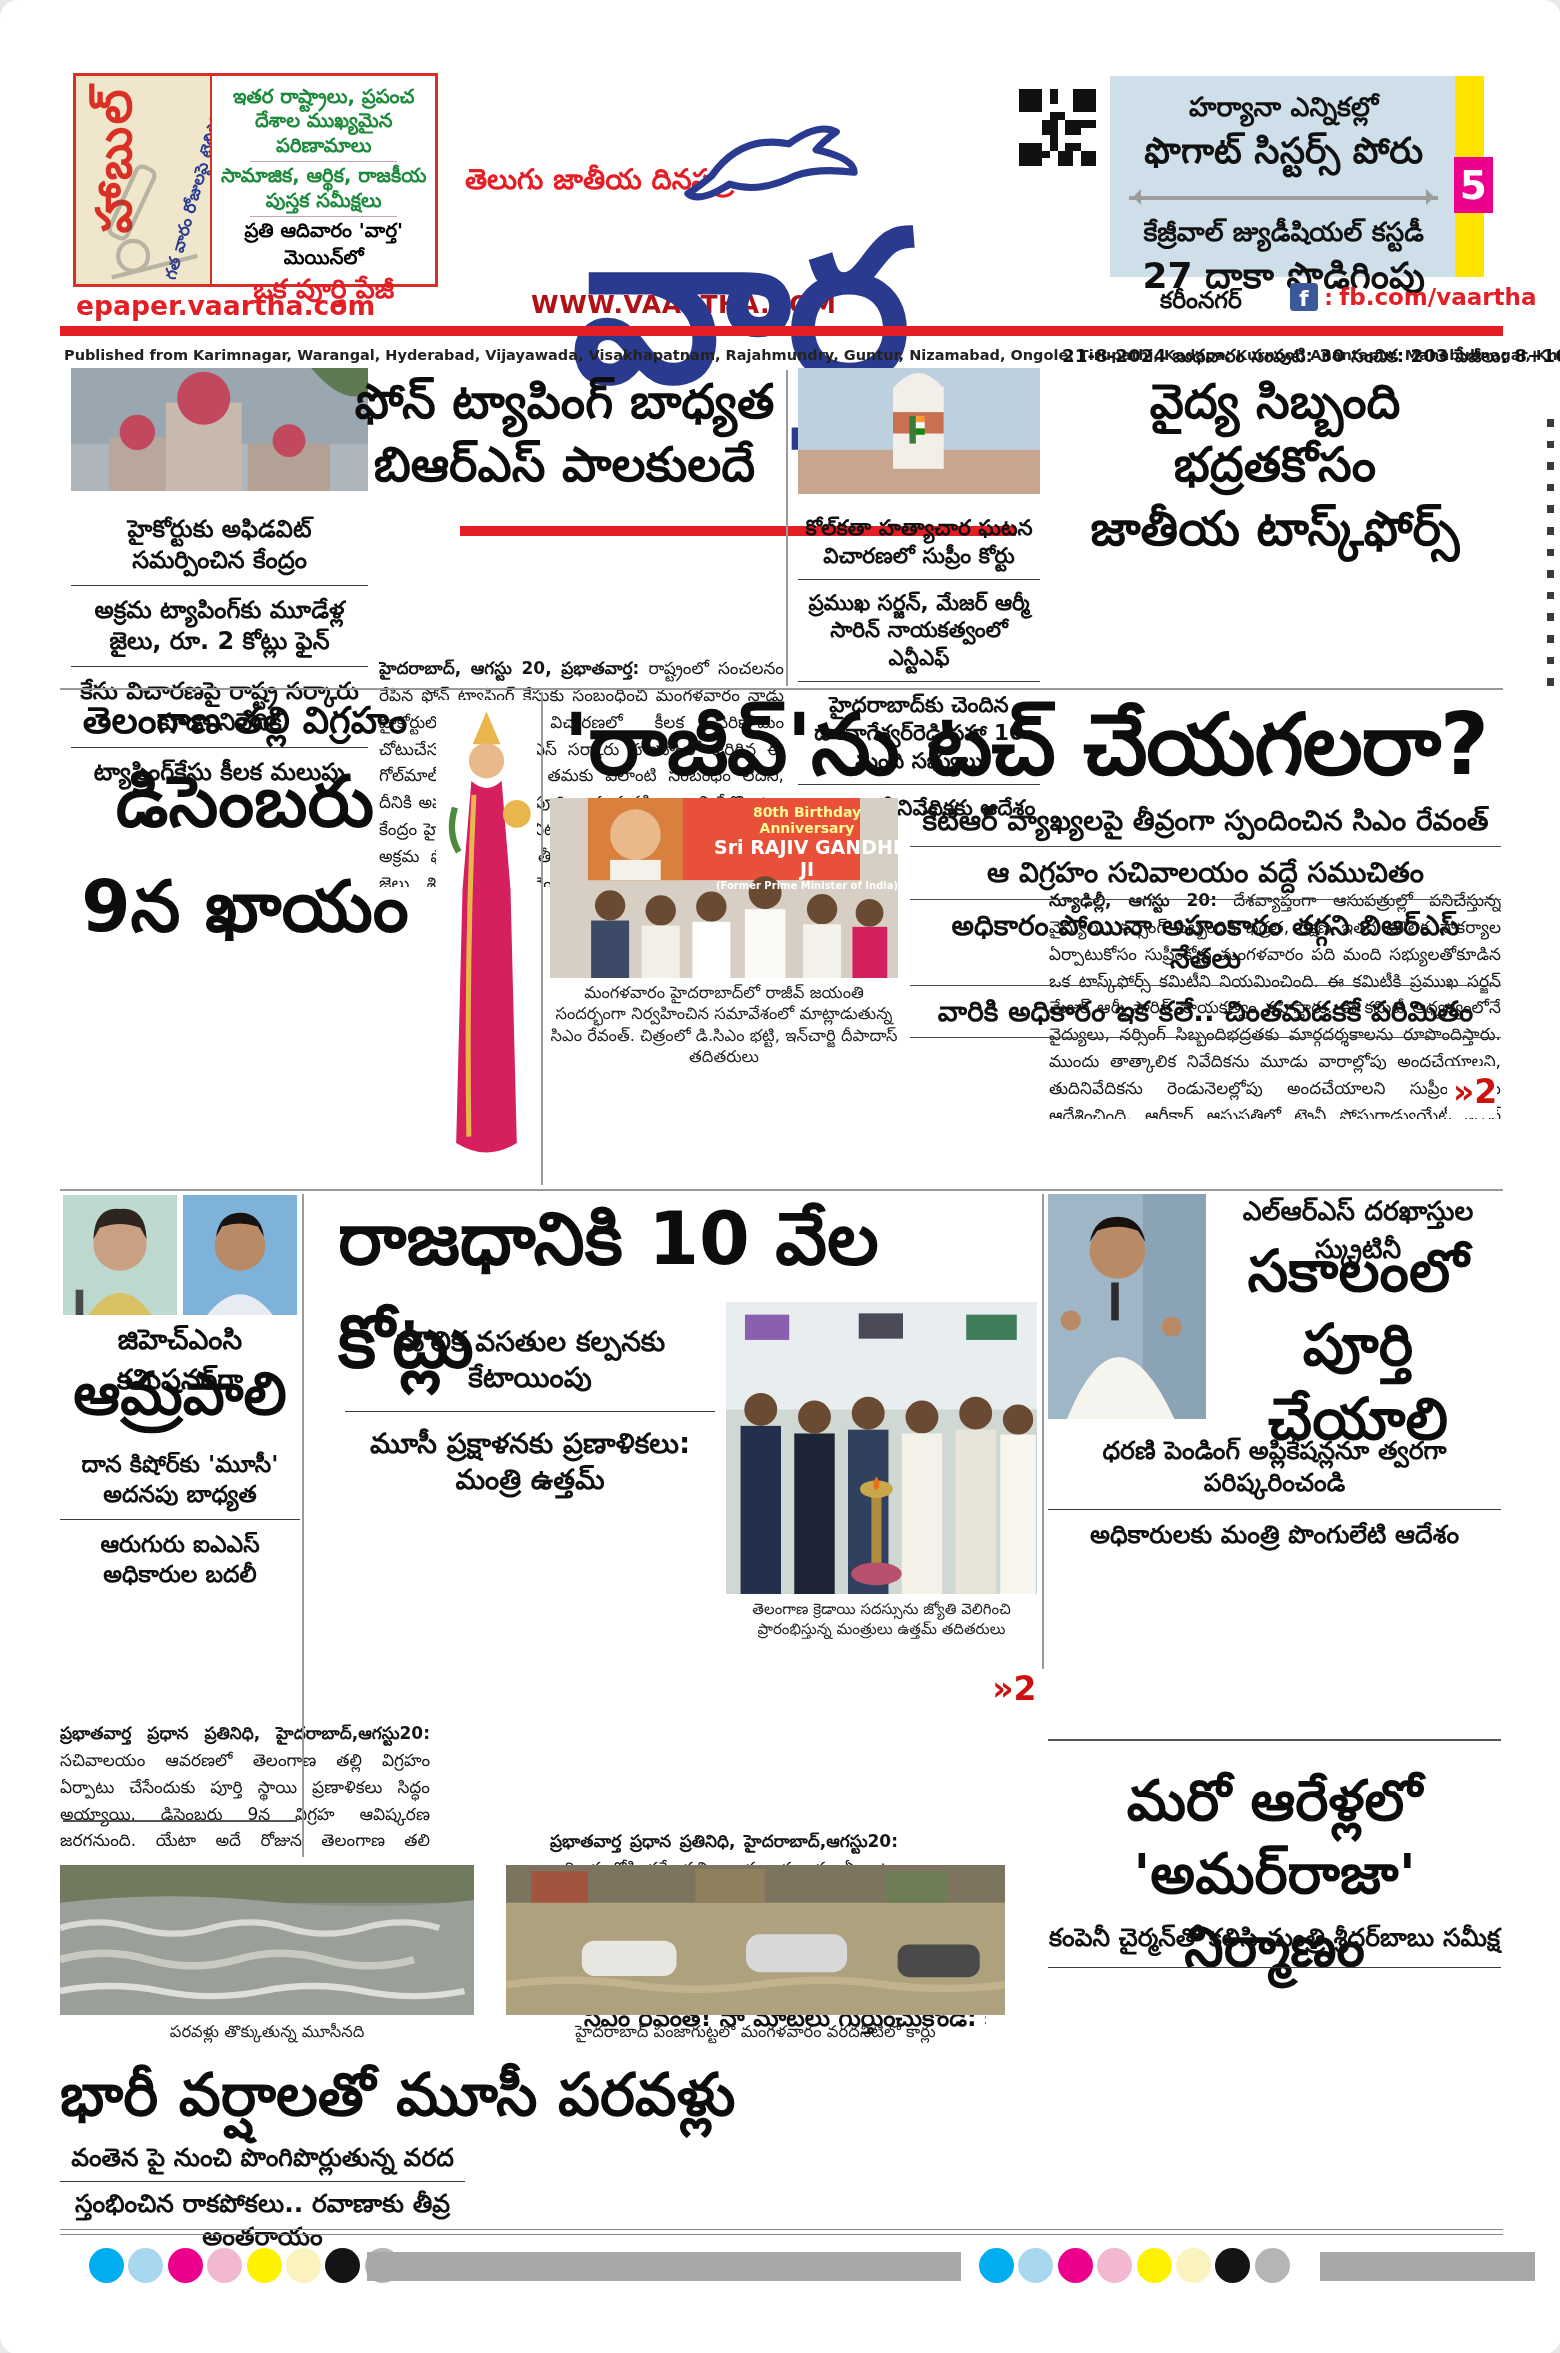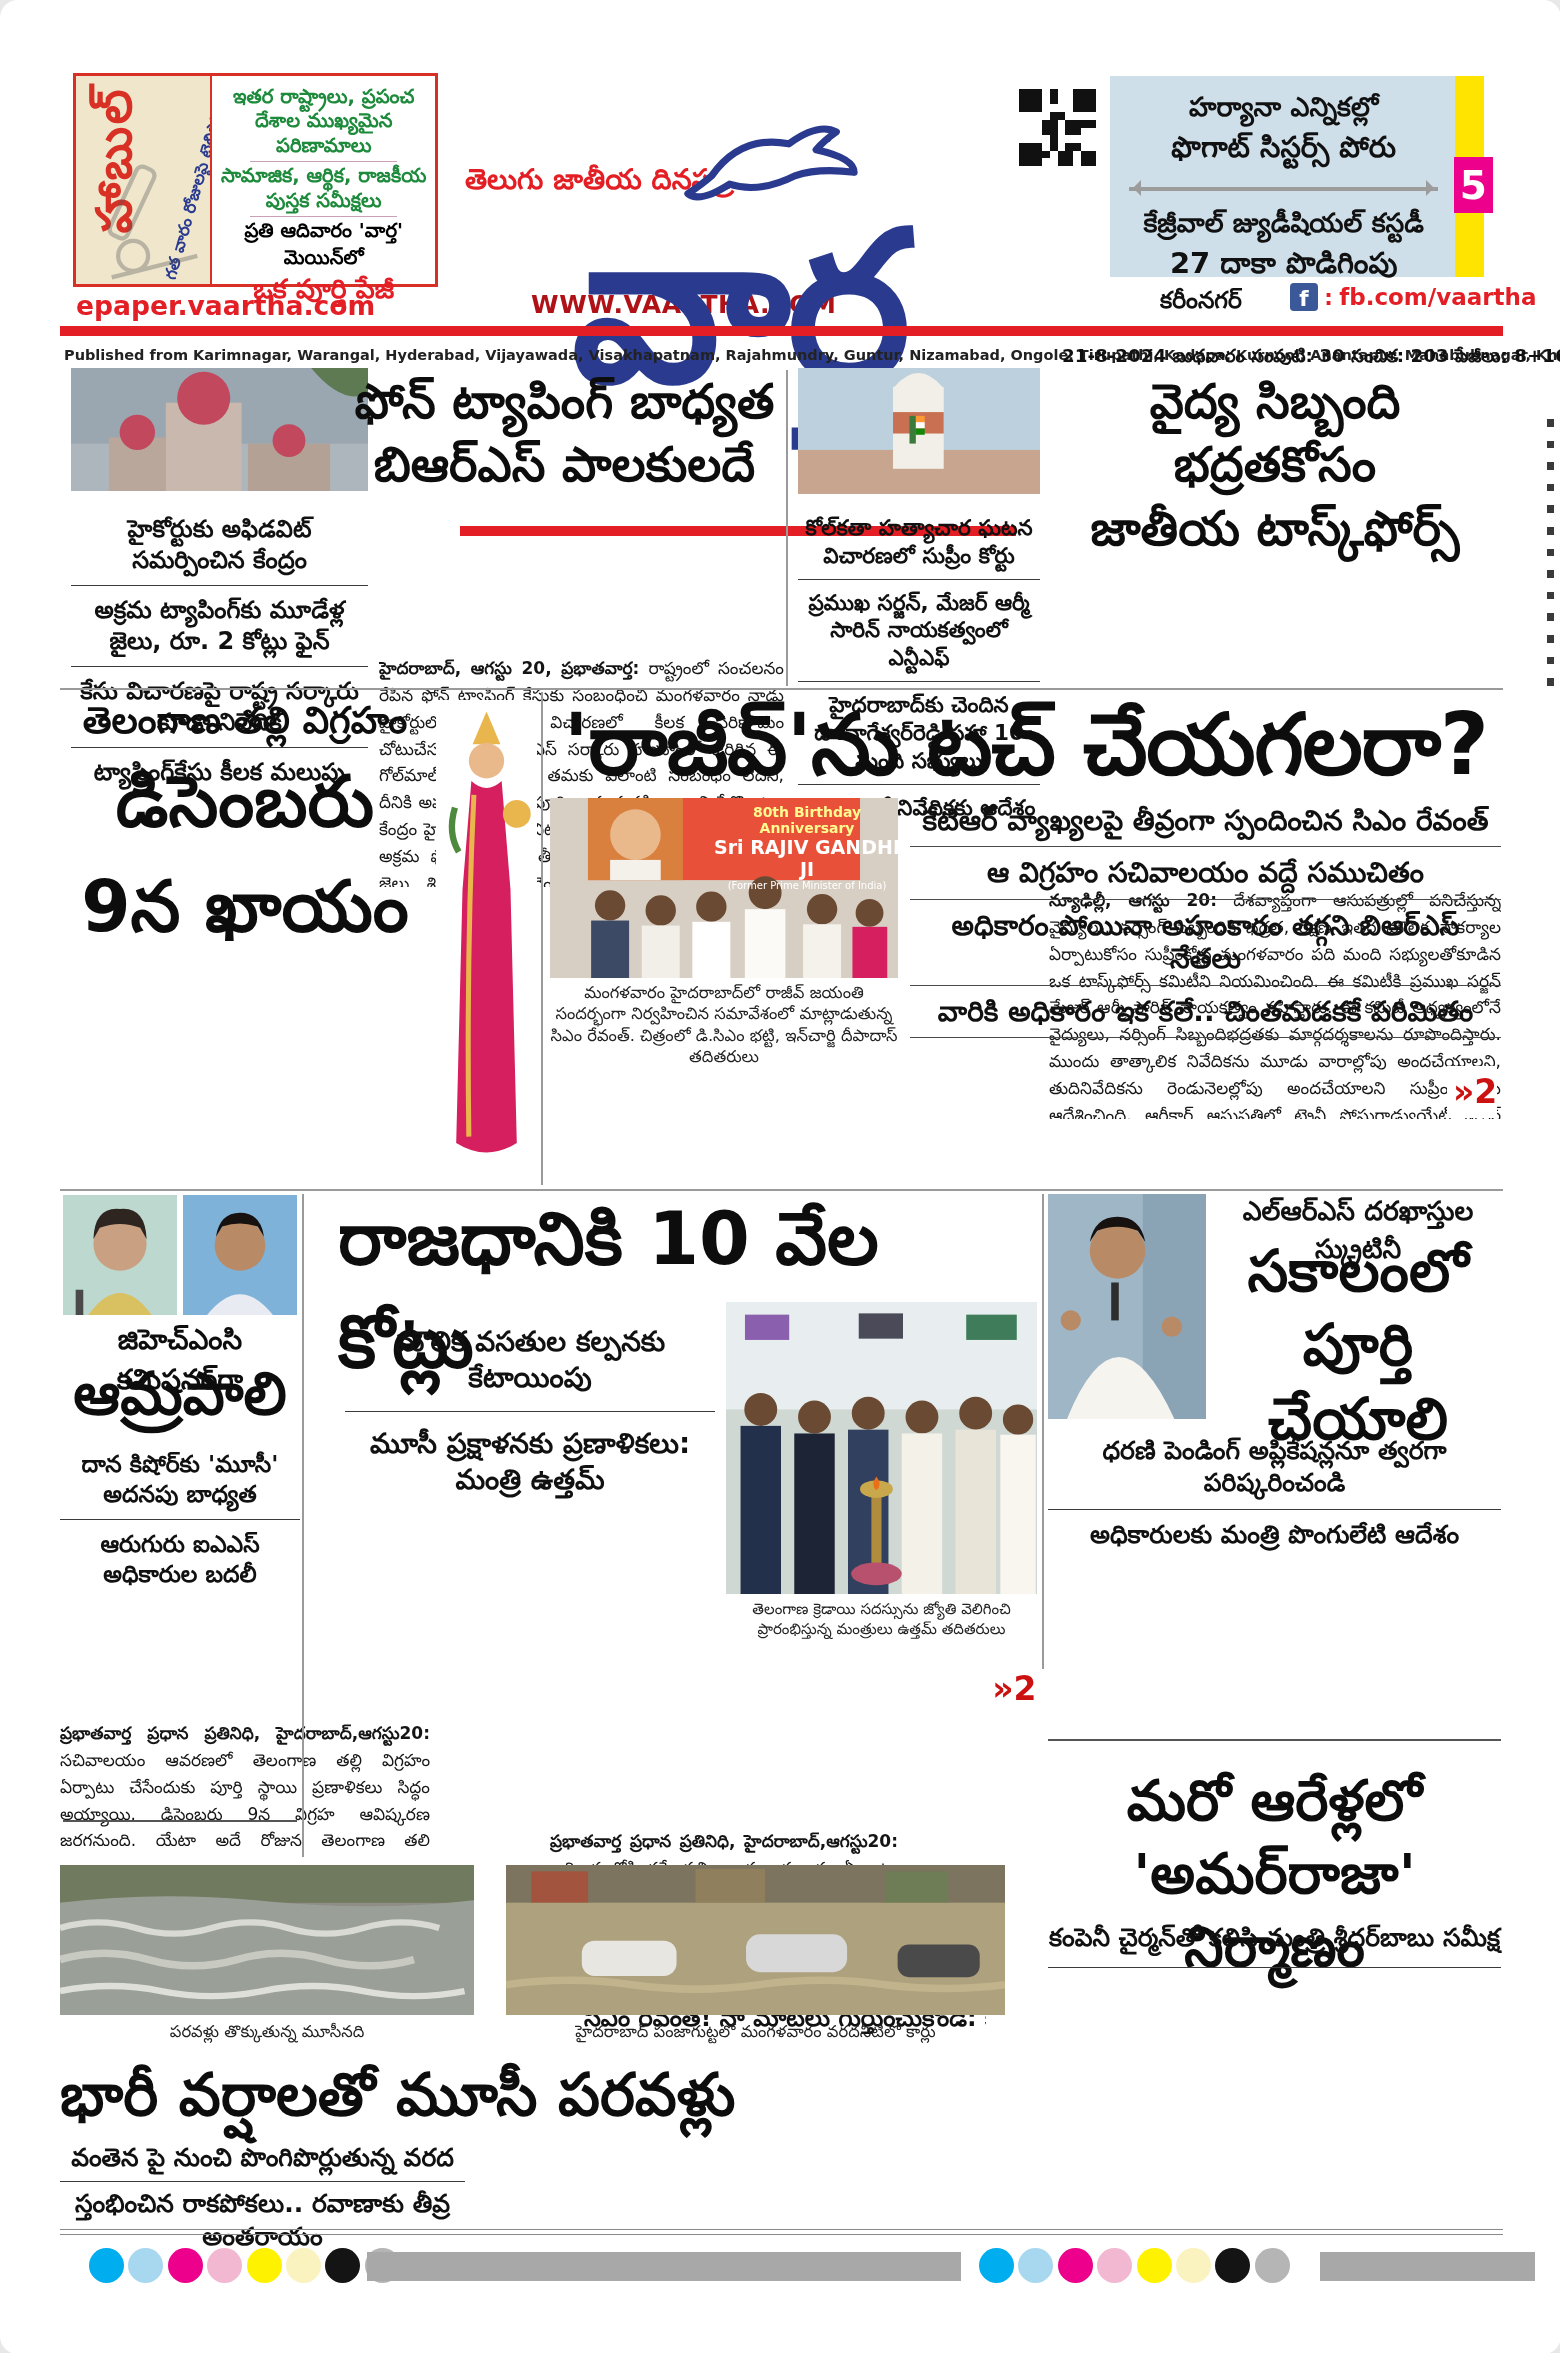--- a/index.html
+++ b/index.html
@@ -23,21 +23,21 @@
   .promo-div { border-top:1.3px solid #c9a0b8; width:70%; margin:2.5px auto; }
   .promo-blue { color:#000000; font-weight:bold; font-size:19.6px; }
   .promo-red { color:#e31e24; font-weight:bold; font-size:26.6px; }
   .epaper { color:#e31e24; font-weight:bold; font-size:26.6px; }
   .website { color:#b01116; font-weight:bold; font-size:25px; letter-spacing:0.6px; }
   .tagline { color:#e31e24; font-weight:bold; font-size:28.4px; }
   .logo-text { color:#2a3b8f; font-weight:bold; font-size:209px; line-height:0.95; letter-spacing:-3.8px; }
   .logo-rule { background:#e31e24; }
   .news-box { background:#cfdfe9; text-align:center; padding:15px 38px 6.3px 11.4px; position:relative; }
   .news-box .l1 { font-weight:bold; font-size:26.6px; }
-  .news-box .l2 { font-weight:bold; font-size:29px; margin-top:1.3px; }
+  .news-box .l2 { font-weight:bold; font-size:36px; margin-top:1.3px; }
   .arrow-row { position:relative; height:23px; margin:6.3px 7.6px; }
   .arrow-line { position:absolute; left:0; right:0; top:9.5px; height:4.4px; background:#9c9c9c; }
   .arrow-line:before, .arrow-line:after { content:""; position:absolute; top:-7px; border:8.9px solid transparent; }
   .arrow-line:before { left:-3.8px; border-right-color:#9c9c9c; }
   .arrow-line:after { right:-3.8px; border-left-color:#9c9c9c; }
   .yellow-strip { position:absolute; right:0; top:0; bottom:0; width:29px; background:#ffe400; }
   .page-badge { position:absolute; background:#ec008c; color:#fff; font-weight:bold;
     display:flex; align-items:center; justify-content:center; }
   .edition { font-weight:bold; font-size:23.4px; }
   .fb-row { display:flex; align-items:center; gap:6.3px; }
@@ -246,21 +246,21 @@
           <rect x="308" y="176" width="64" height="109" fill="#fbfaf6"></rect>
         <circle cx="430" cy="176" r="24" fill="#6b4a33"></circle>
           <rect x="400" y="200" width="60" height="85" fill="#f5f2ec"></rect>
         <circle cx="505" cy="182" r="22" fill="#6b4a33"></circle>
           <rect x="478" y="204" width="55" height="81" fill="#d61f5e"></rect>
       </g>
     </svg>
     <div class="abs" style="left:162px; top:6.3px; width:190px; text-align:center; color:#fff;">
       <div style="font-size:14px; font-weight:bold; color:#fffb8f;">80th Birthday Anniversary</div>
       <div style="font-size:19px; font-weight:800;">Sri RAJIV GANDHI JI</div>
-      <div style="font-size:10px; font-weight:normal;">(Former Prime Minister of India)</div>
+      <div style="font-size:10px; font-weight:bold;">(Former Prime Minister of India)</div>
     </div>
   </div>
   <div class="abs caption" style="left:550px; top:982px; width:348px;">మంగళవారం హైదరాబాద్‌లో రాజీవ్ జయంతి సందర్భంగా నిర్వహించిన సమావేశంలో మాట్లాడుతున్న సిఎం రేవంత్. చిత్రంలో డి.సిఎం భట్టి, ఇన్‌చార్జి దీపాదాస్ తదితరులు</div>
 
   <div class="abs bullets" style="left:910px; top:795px; width:591px;">
     <div class="b">కేటిఆర్ వ్యాఖ్యలపై తీవ్రంగా స్పందించిన సిఎం రేవంత్</div>
     <div class="b">ఆ విగ్రహం సచివాలయం వద్దే సముచితం</div>
     <div class="b">అధికారం పోయినా అహంకారం తగ్గని బిఆర్ఎస్ నేతలు</div>
     <div class="b">వారికి అధికారం ఇక కలే.. చింతమడకకే పరిమితం</div>
   </div>

